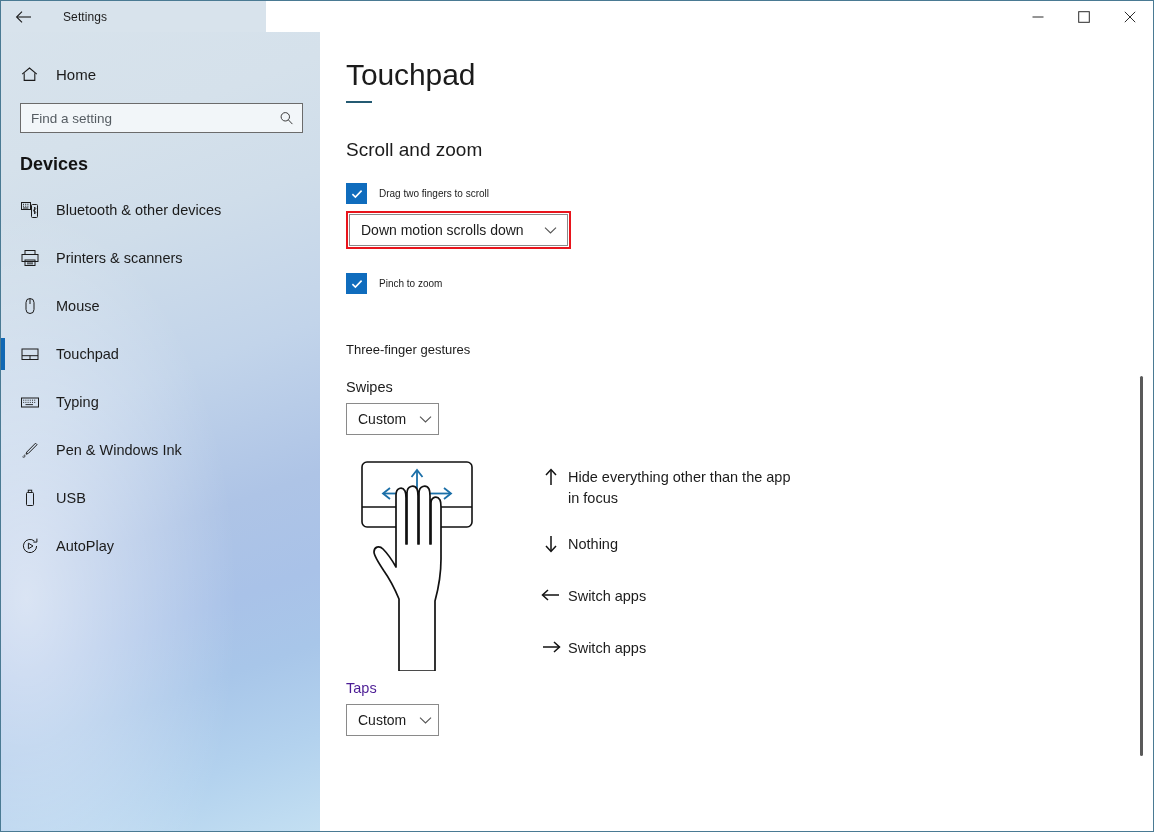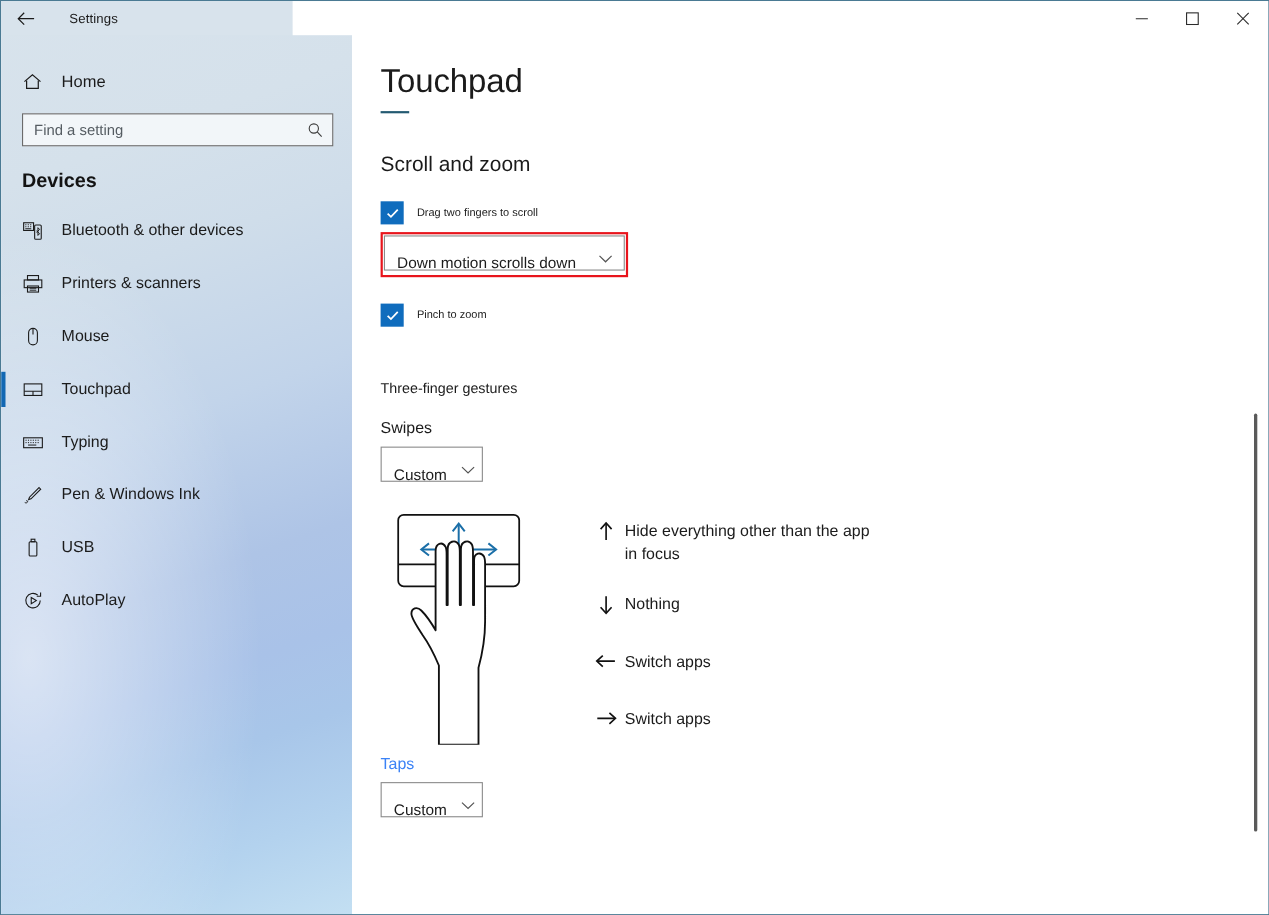--- a/index.html
+++ b/index.html
@@ -229,22 +229,22 @@
   }
 
   .dd {
     position: relative;
     margin-top: 8px;
     height: 32px;
     background: #ffffff;
     border: 1px solid #8a8a8a;
     box-sizing: border-box;
     display: inline-flex;
-    align-items: flex-start;
-    padding: 16px 10px 0 11px;
+    align-items: center;
+    padding: 0 10px 0 11px;
   }
   .dd .dd-val {
     font-size: 14px;
     color: #1b1b1b;
     white-space: nowrap;
   }
   .dd .dd-chev {
     margin-left: 13px;
     color: #555555;
     display: flex;
@@ -297,21 +297,21 @@
   }
   .g-text {
     font-size: 14.5px;
     color: #1b1b1b;
     line-height: 21px;
     max-width: 230px;
   }
 
   .taps-label {
     font-size: 14.5px;
-    color: #3b82f6;
+    color: #4c1d95;
     margin-top: 5px;
   }
 
   
   .scrollbar {
     position: absolute;
     right: 10px;
     top: 44px;
     width: 3px;
     height: 755px;

